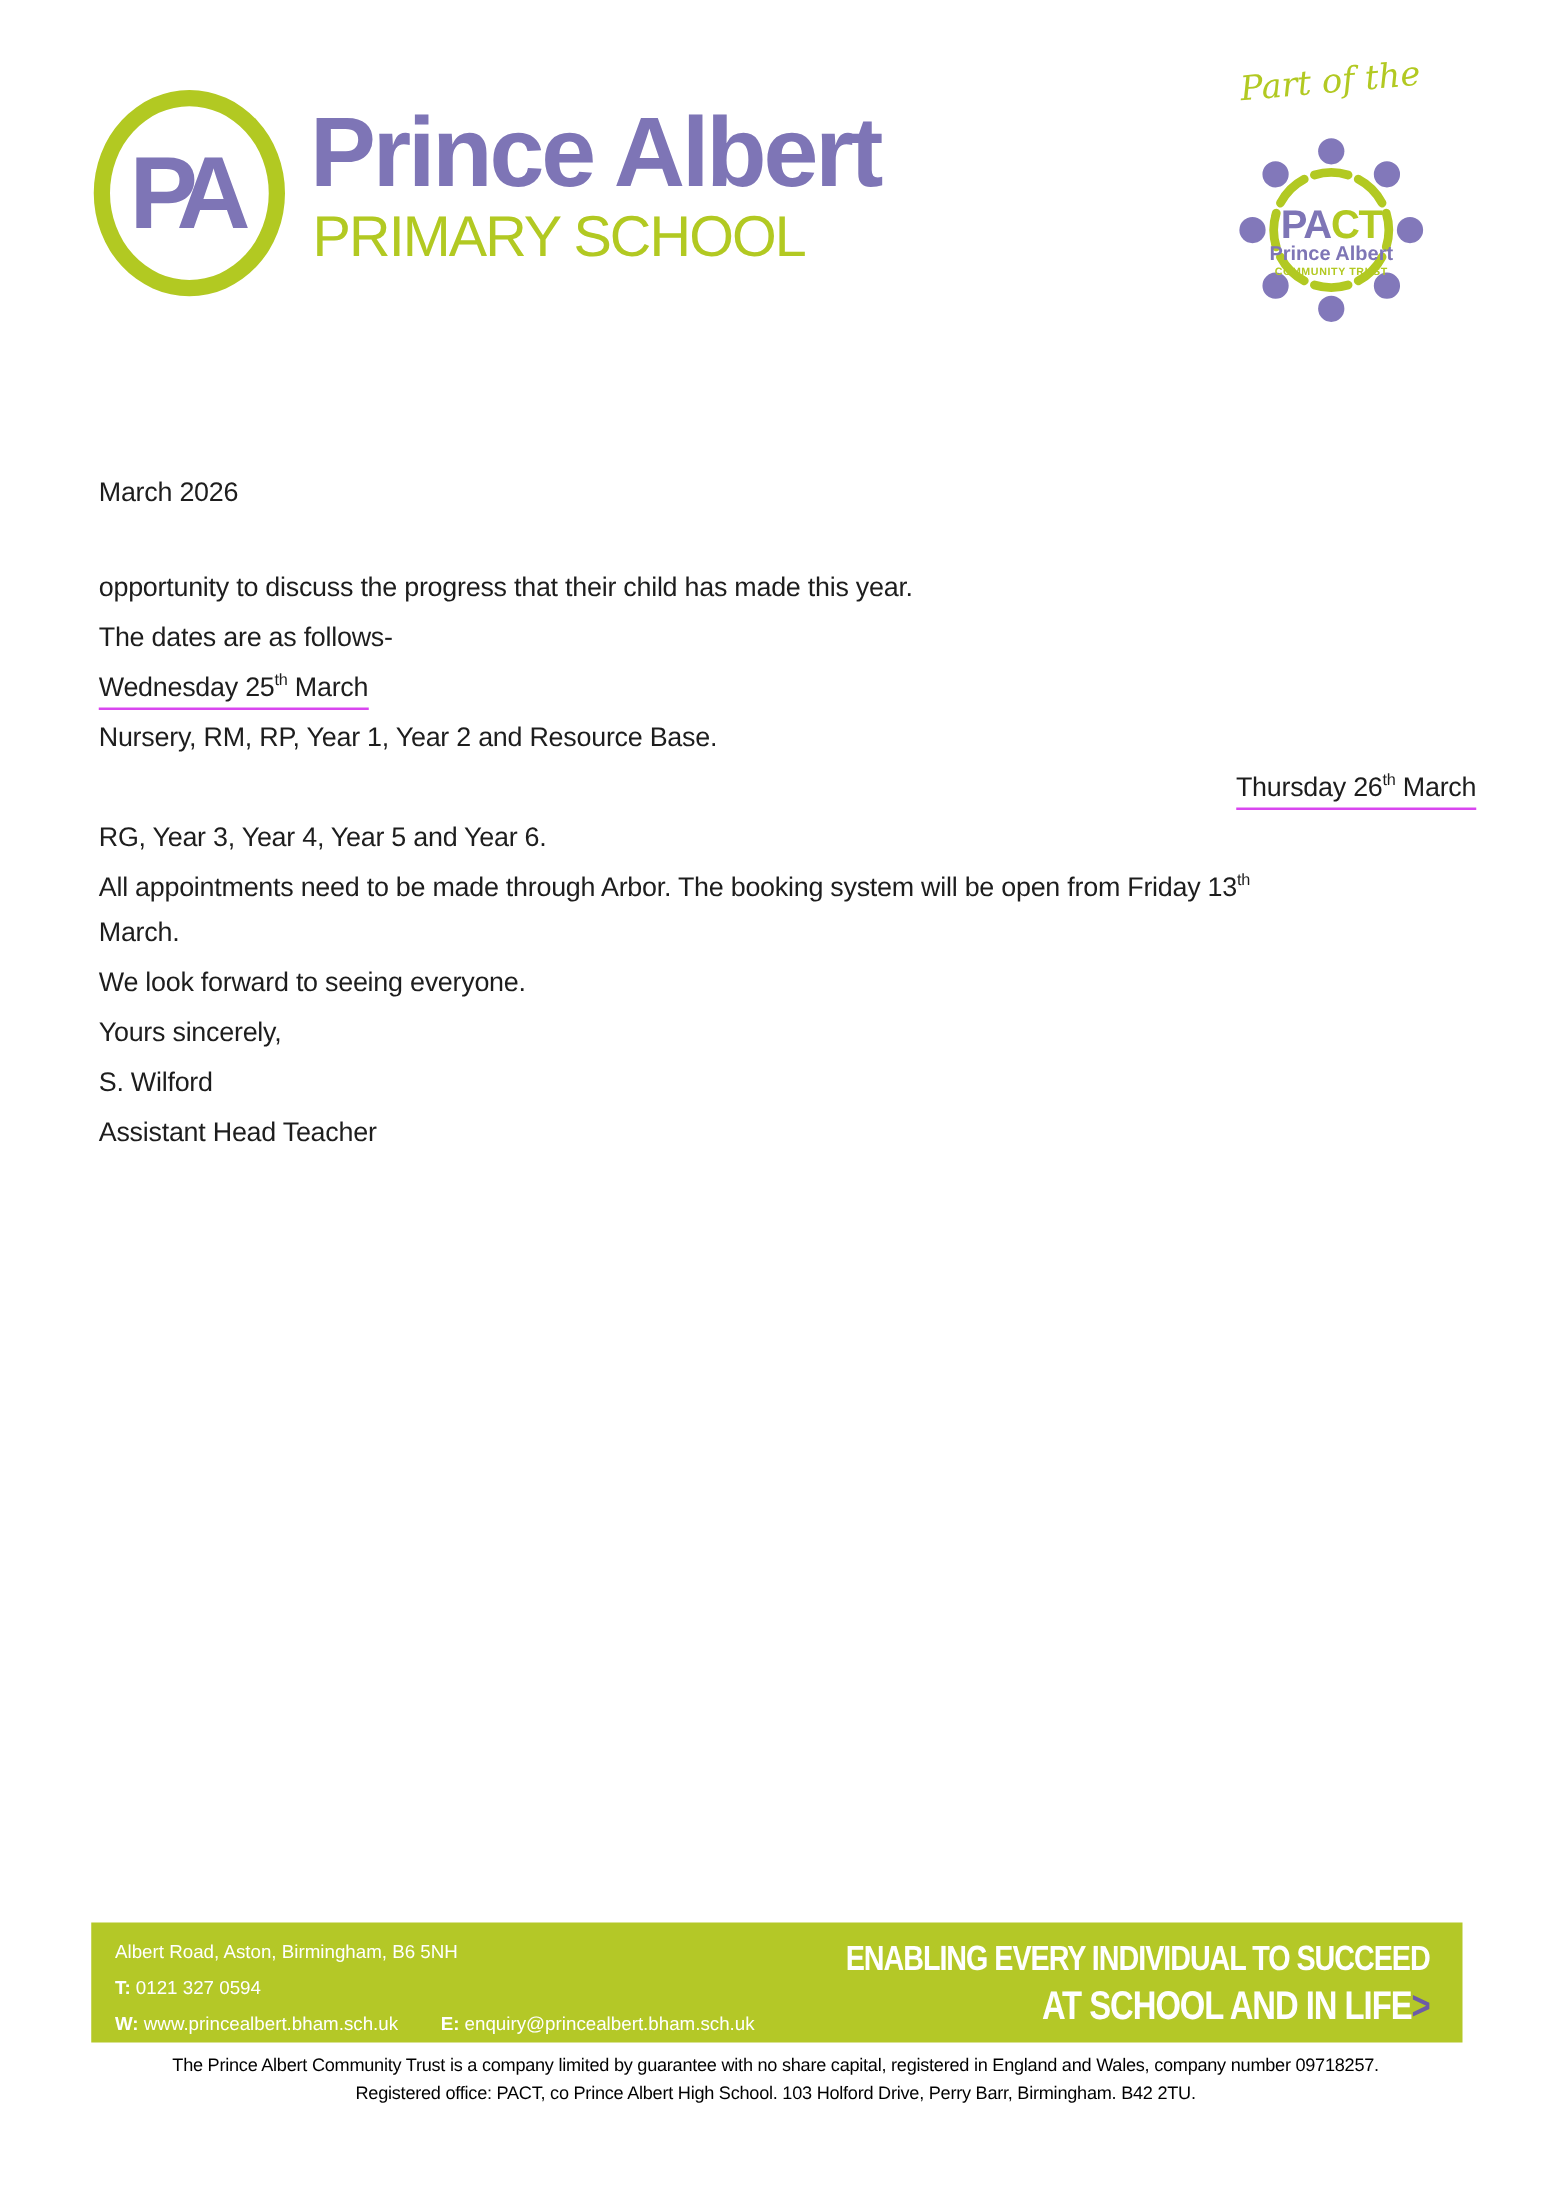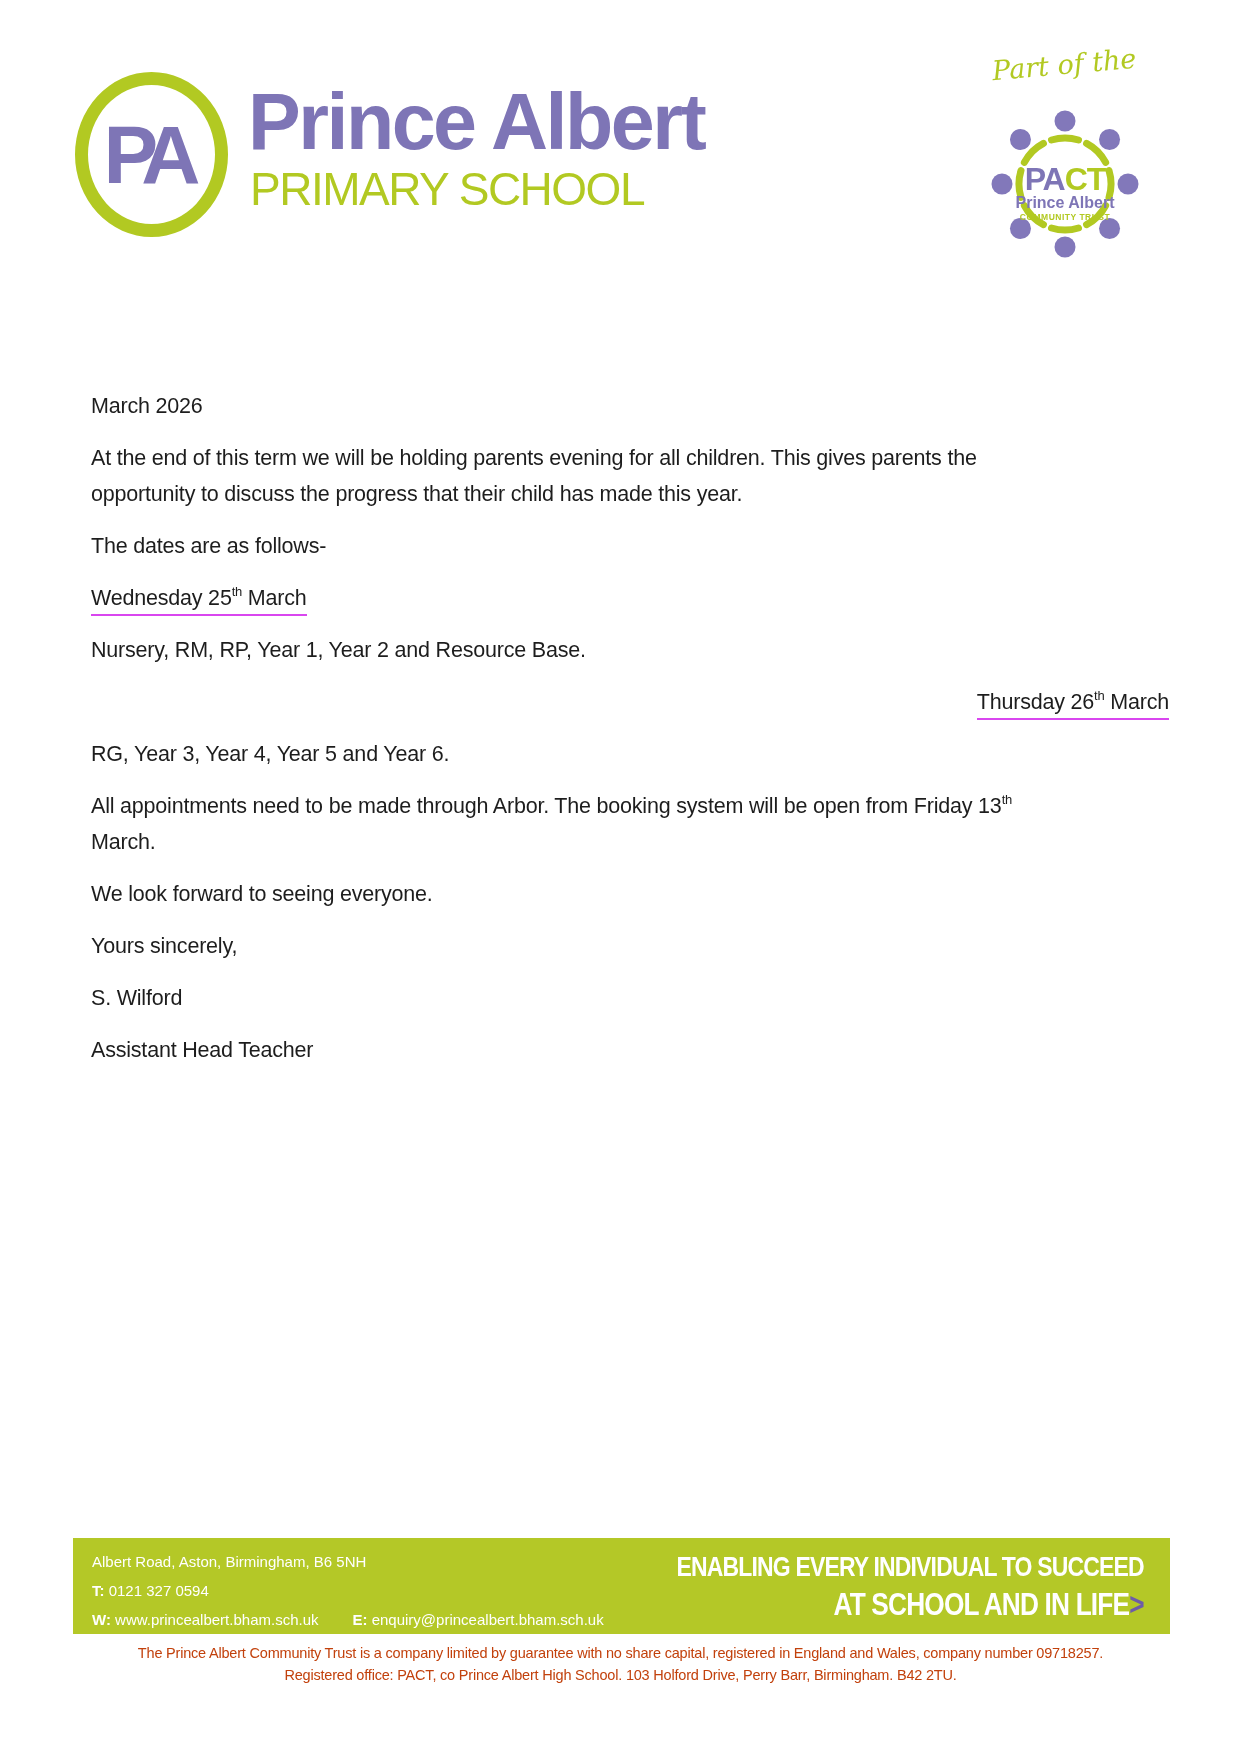--- a/index.html
+++ b/index.html
@@ -24,21 +24,21 @@
   .school-type{
     position:absolute;left:250px;top:166px;
     font-size:46px;line-height:1;color:#b2c922;letter-spacing:-1.5px;white-space:nowrap;
   }
   .pact-logo{position:absolute;left:965px;top:32px;}
   
   .letter{
     position:absolute;left:75px;top:372px;width:1110px;
     font-size:21.5px;line-height:36px;letter-spacing:-0.2px;
   }
-  .letter p{margin:16px;}
+  .letter p{margin:4px;}
   .mt-date{margin-top:0;}
   .mt-dear{margin-top:69px;}
   .mt-para1{margin-top:9px;}
   .mt-follows{margin-top:26px;}
   .mt-wed{margin-top:11px;}
   .mt-nursery{margin-top:14px;}
   .mt-thu{margin-top:79px;text-align:right;}
   .mt-rg{margin-top:9px;}
   .mt-booking{margin-top:69px;}
   .mt-welook{margin-top:68px;}
@@ -66,21 +66,21 @@
     font-weight:bold;font-size:28px;line-height:32px;letter-spacing:-1px;white-space:nowrap;
     transform:scaleX(0.82);transform-origin:100% 50%;
   }
   .slogan .l2{
     font-weight:bold;font-size:32px;line-height:36px;letter-spacing:-1px;white-space:nowrap;
     transform:scaleX(0.82);transform-origin:100% 50%;margin-top:3px;
   }
   .slogan .arrow{color:#6d5ca8;font-weight:bold;}
   .legal{
     position:absolute;left:0;top:1642px;width:1241px;text-align:center;
-    color:#c2410c;font-size:14.5px;line-height:22px;letter-spacing:-0.2px;
+    color:#000000;font-size:14.5px;line-height:22px;letter-spacing:-0.2px;
   }
 </style>
 </head>
 <body>
 
 <div class="page">
 
   <div class="pa-badge">
     <span>PA</span>
   </div>
@@ -126,21 +126,21 @@
     </g>
     <text x="100" y="158" text-anchor="middle" font-weight="bold" font-size="32" letter-spacing="-1"><tspan fill="#7e75b6">PA</tspan><tspan fill="#b2c922">CT</tspan></text>
     <text x="100" y="176" text-anchor="middle" font-weight="bold" font-size="16" fill="#7e75b6">Prince Albert</text>
     <text x="100" y="188" text-anchor="middle" font-weight="bold" font-size="8.5" letter-spacing="0.5" fill="#b2c922">COMMUNITY TRUST</text>
   </svg>
 
   <div class="letter">
     <p class="mt-date">March 2026</p>
 
 
-    <p class="mt-para1"><span>At the end of this term  we will be holding parents evening for all children. This gives parents the</span><br><span>opportunity to discuss the progress that their child has made this year.</span></p>
+    <p class="mt-para1"><br><span>opportunity to discuss the progress that their child has made this year.</span></p>
 
     <p class="mt-follows">The dates are as follows-</p>
 
     <p class="mt-wed"><span class="u-heading"><span>Wednesday 25</span><sup class="sup">th</sup><span> March</span></span></p>
 
     <p class="mt-nursery">Nursery, RM, RP, Year 1, Year 2 and Resource Base.</p>
 
     <p class="mt-thu"><span class="u-heading"><span>Thursday 26</span><sup class="sup">th</sup><span> March</span></span></p>
 
     <p class="mt-rg">RG, Year 3, Year 4, Year 5 and Year 6.</p>

